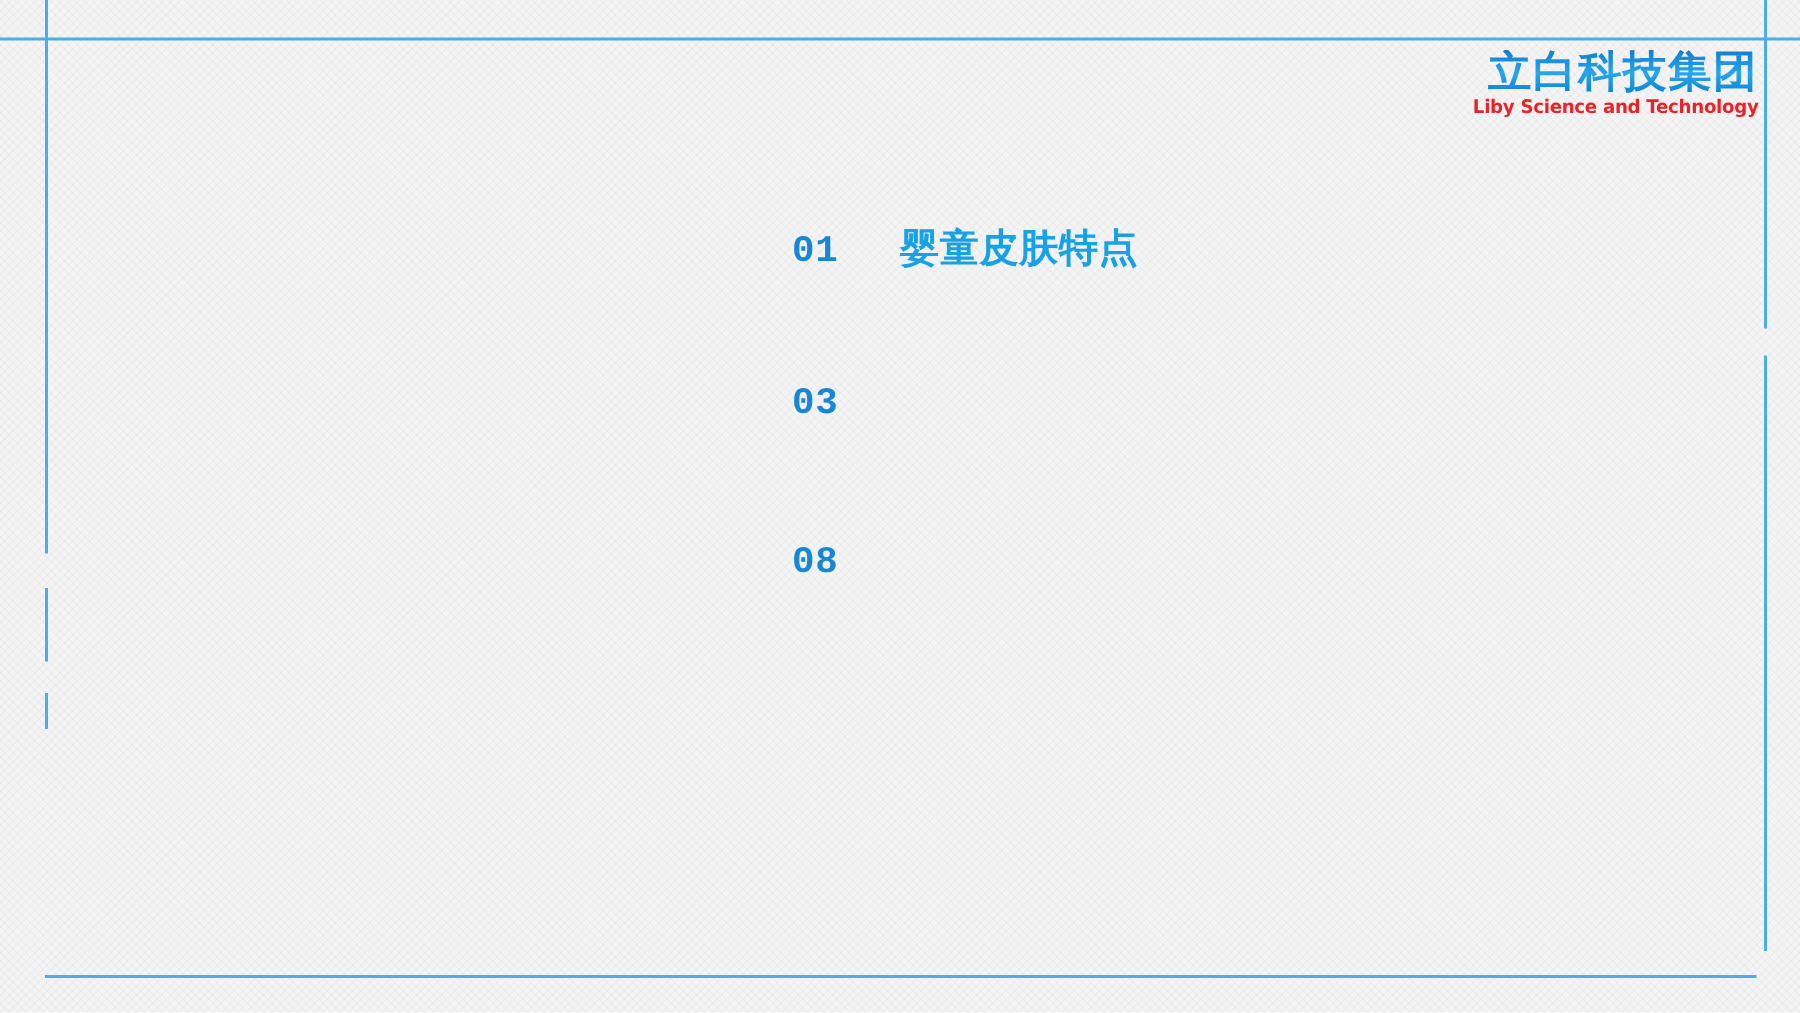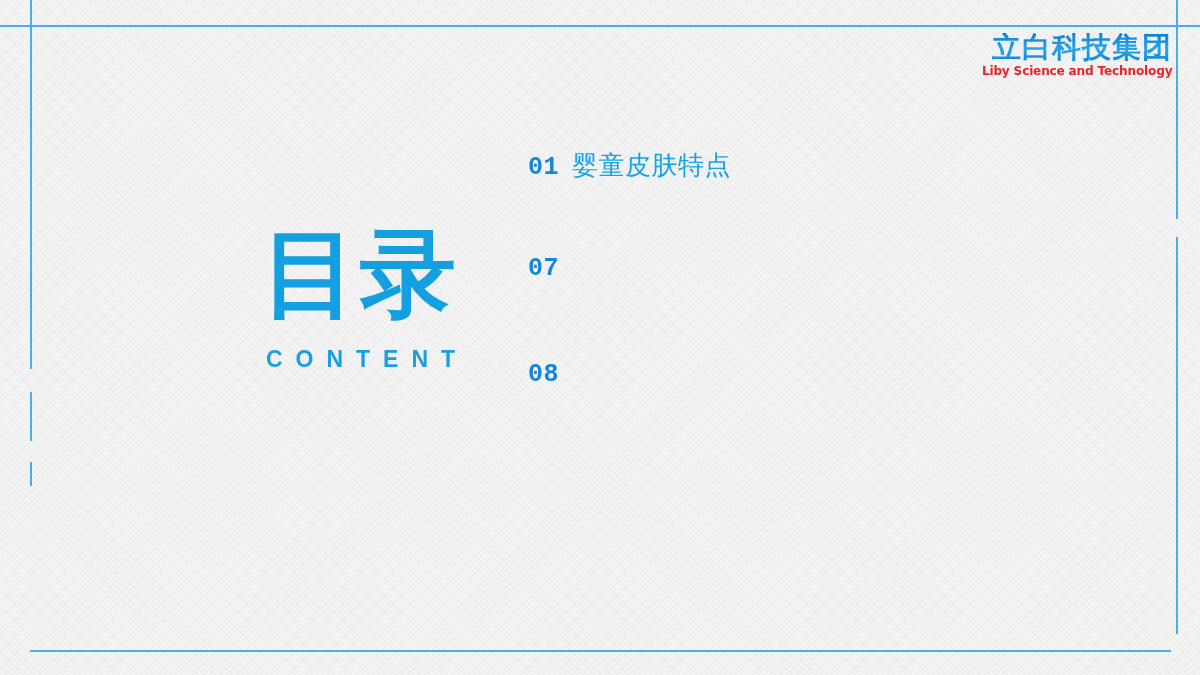--- a/index.html
+++ b/index.html
@@ -117,54 +117,51 @@
     font-family: Liberation Mono, monospace;
     font-size: 25px;
     font-weight: 700;
     letter-spacing: 0.5px;
     color: #1787d4;
     margin-right: 13px;
   }
   .toc-label {
     font-family: "DejaVu Sans", sans-serif;
     font-size: 26px;
-    font-weight: 400;
+    font-weight: 700;
     letter-spacing: 0.5px;
     color: #16a2e4;
+    margin-left: 28px;
   }
 </style>
 </head>
 <body>
 
 <div id="slide">
 
   <div class="line line-h" id="line-top"></div>
   <div class="line line-h" id="line-bottom"></div>
   <div class="line line-v" id="line-left-long"></div>
   <div class="line line-v" id="line-left-dash1"></div>
   <div class="line line-v" id="line-left-dash2"></div>
   <div class="line line-v" id="line-right-top"></div>
   <div class="line line-v" id="line-right-long"></div>
 
   <div id="logo">
     <span id="logo-cn">立白科技集团</span>
     <span id="logo-en">Liby Science and Technology</span>
   </div>
 
-  <div id="title-block">
-    <span id="title-cn">目录</span>
-    <span id="title-en">CONTENT</span>
-  </div>
 
   <div id="toc">
     <div class="toc-item">
       <span class="toc-num">01</span>
       <span class="toc-label">婴童皮肤特点</span>
     </div>
     <div class="toc-item">
-      <span class="toc-num">07</span>
+      <span class="toc-num">03</span>
     </div>
     <div class="toc-item">
       <span class="toc-num">08</span>
     </div>
   </div>
 
 </div>
 
 </body></html>

